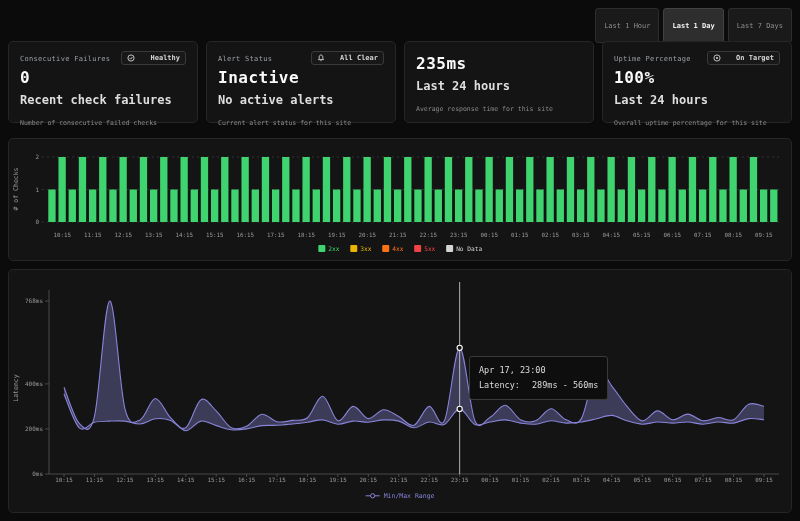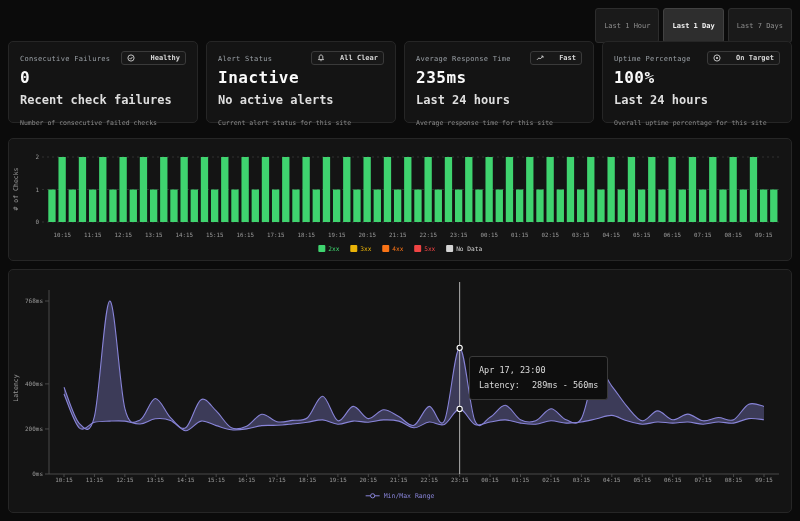--- a/index.html
+++ b/index.html
@@ -91,32 +91,20 @@
           </span>
         <span>All Clear</span>
       </div>
     </div>
     <div class="card-value">Inactive</div>
     <div class="card-sub">No active alerts</div>
     <div class="card-desc">Current alert status for this site</div>
   </div>
 
   <div class="card">
-    <div class="card-head">
-      <div class="card-title">Average Response Time</div>
-      <div class="badge">
-        <span>
-            <svg width="8" height="8" viewBox="0 0 8 8">
-              <path d="M1 5.8 L3 3.8 L4.2 5 L7 2.1" fill="none" stroke="#d4d4d4" stroke-width="0.9"></path>
-              <path d="M5.3 2.1 H7 V3.8" fill="none" stroke="#d4d4d4" stroke-width="0.9"></path>
-            </svg>
-          </span>
-        <span>Fast</span>
-      </div>
-    </div>
     <div class="card-value">235ms</div>
     <div class="card-sub">Last 24 hours</div>
     <div class="card-desc">Average response time for this site</div>
   </div>
 
   <div class="card">
     <div class="card-head">
       <div class="card-title">Uptime Percentage</div>
       <div class="badge">
         <span>

